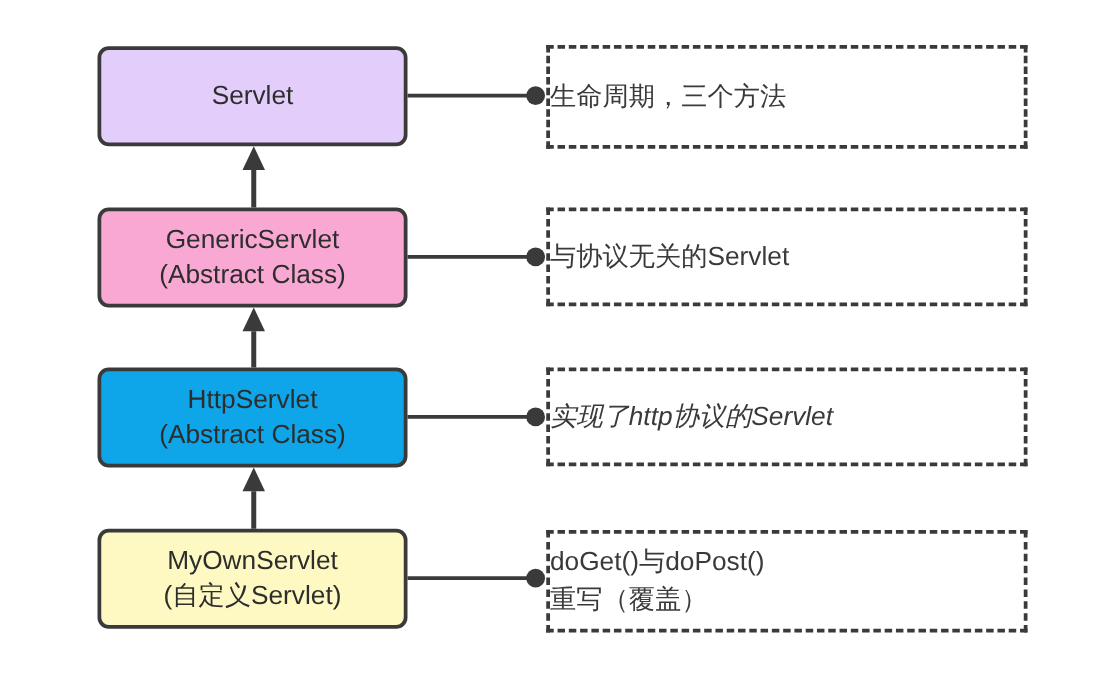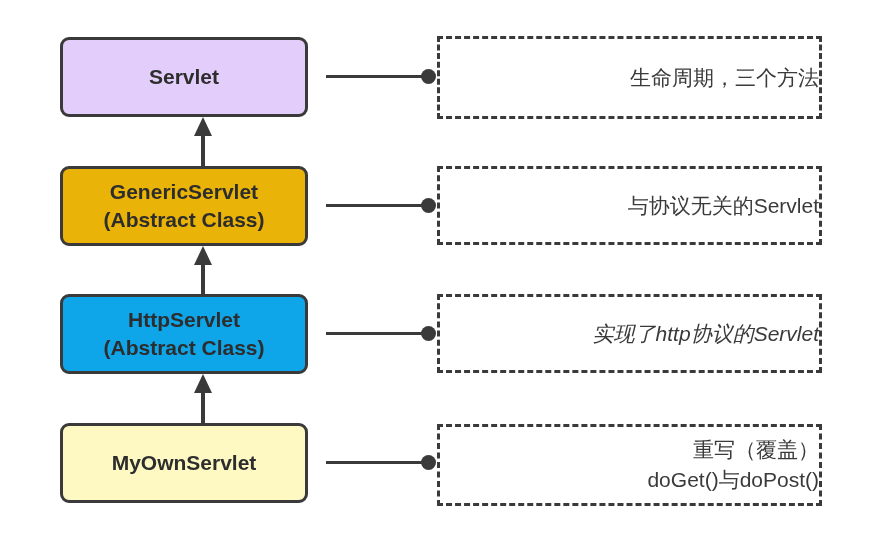--- a/index.html
+++ b/index.html
@@ -1,30 +1,30 @@
 <!DOCTYPE html>
 <html><head>
 <meta charset="utf-8">
 <style>
   html,body { margin:0; padding:0; background:#ffffff; }
   .canvas {
     position:relative; width:887px; height:538px; background:#ffffff;
     font-family:"Liberation Sans", sans-serif; overflow:hidden;
   }
   .node {
-    position:absolute; left:60px; width:248px; height:80px;
+    position:absolute; left:78px; width:248px; height:80px;
     box-sizing:border-box; border:3px solid #3a3a3a; border-radius:9px;
     display:flex; flex-direction:column; align-items:center; justify-content:center;
-    font-weight:bold; font-size:21px; line-height:28px; color:#2d2d2d;
+    font-weight:normal; font-size:21px; line-height:28px; color:#2d2d2d;
     text-align:center;
   }
   .note {
     position:absolute; left:437px; width:385px;
     box-sizing:border-box; border:3px dashed #3a3a3a; background:#ffffff;
-    display:flex; flex-direction:column; align-items:flex-end; justify-content:center;
+    display:flex; flex-direction:column; align-items:flex-start; justify-content:center;
     font-size:21px; line-height:30px; color:#3a3a3a; text-align:center;
   }
   .hline { position:absolute; left:326px; width:103px; height:3px; background:#3a3a3a; }
   .dot { position:absolute; left:421px; width:15px; height:15px; border-radius:50%; background:#3a3a3a; }
   .arrow {
     position:absolute; left:194px; width:18px;
     display:flex; flex-direction:column; align-items:center;
   }
   .arrowhead {
     width:0; height:0;
@@ -45,21 +45,21 @@
   <div class="dot" style="top:69px;"></div>
   <div class="note" style="top:36px; height:83px;">
     <span>生命周期，三个方法</span>
   </div>
 
   <div class="arrow" style="top:117px; height:49px;">
     <div class="arrowhead"></div>
     <div class="arrowshaft"></div>
   </div>
 
-  <div class="node" style="top: 166px; background: #eab308;">
+  <div class="node" style="top: 166px; background: #f9a8d4;">
     <div>GenericServlet</div>
     <div>(Abstract Class)</div>
   </div>
   <div class="hline" style="top:204px;"></div>
   <div class="dot" style="top:198px;"></div>
   <div class="note" style="top:166px; height:79px;">
     <span>与协议无关的Servlet</span>
     <span></span>
   </div>
 
@@ -79,21 +79,22 @@
     <span></span>
   </div>
 
   <div class="arrow" style="top:374px; height:49px;">
     <div class="arrowhead"></div>
     <div class="arrowshaft"></div>
   </div>
 
   <div class="node" style="top: 423px; background: #fef9c3;">
     <div>MyOwnServlet</div>
+    <div>(自定义Servlet)</div>
   </div>
   <div class="hline" style="top:461px;"></div>
   <div class="dot" style="top:455px;"></div>
   <div class="note" style="top:424px; height:82px;">
+    <span>doGet()与doPost()</span>
     <span>重写（覆盖）</span>
-    <span>doGet()与doPost()</span>
   </div>
 
 </div>
 
 </body></html>

